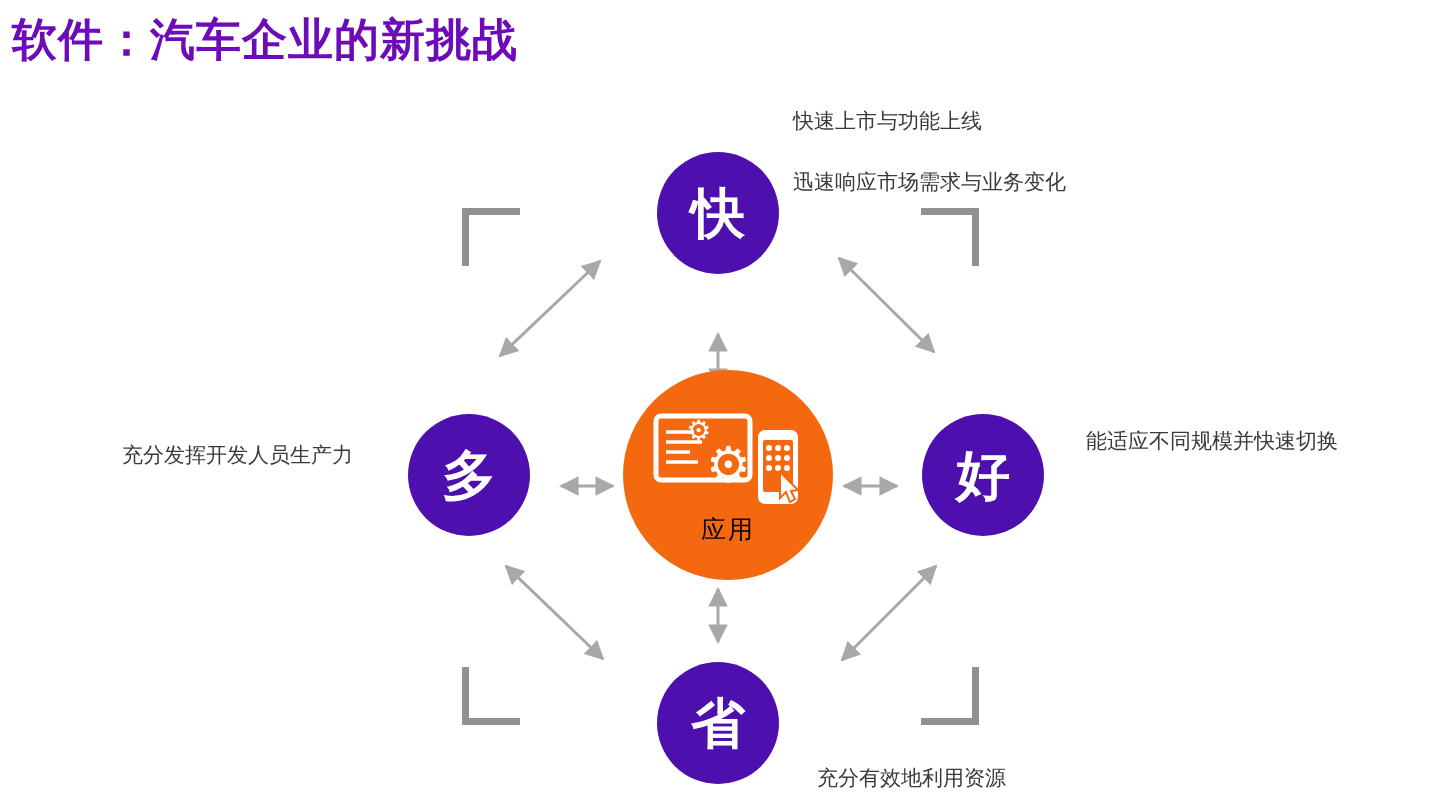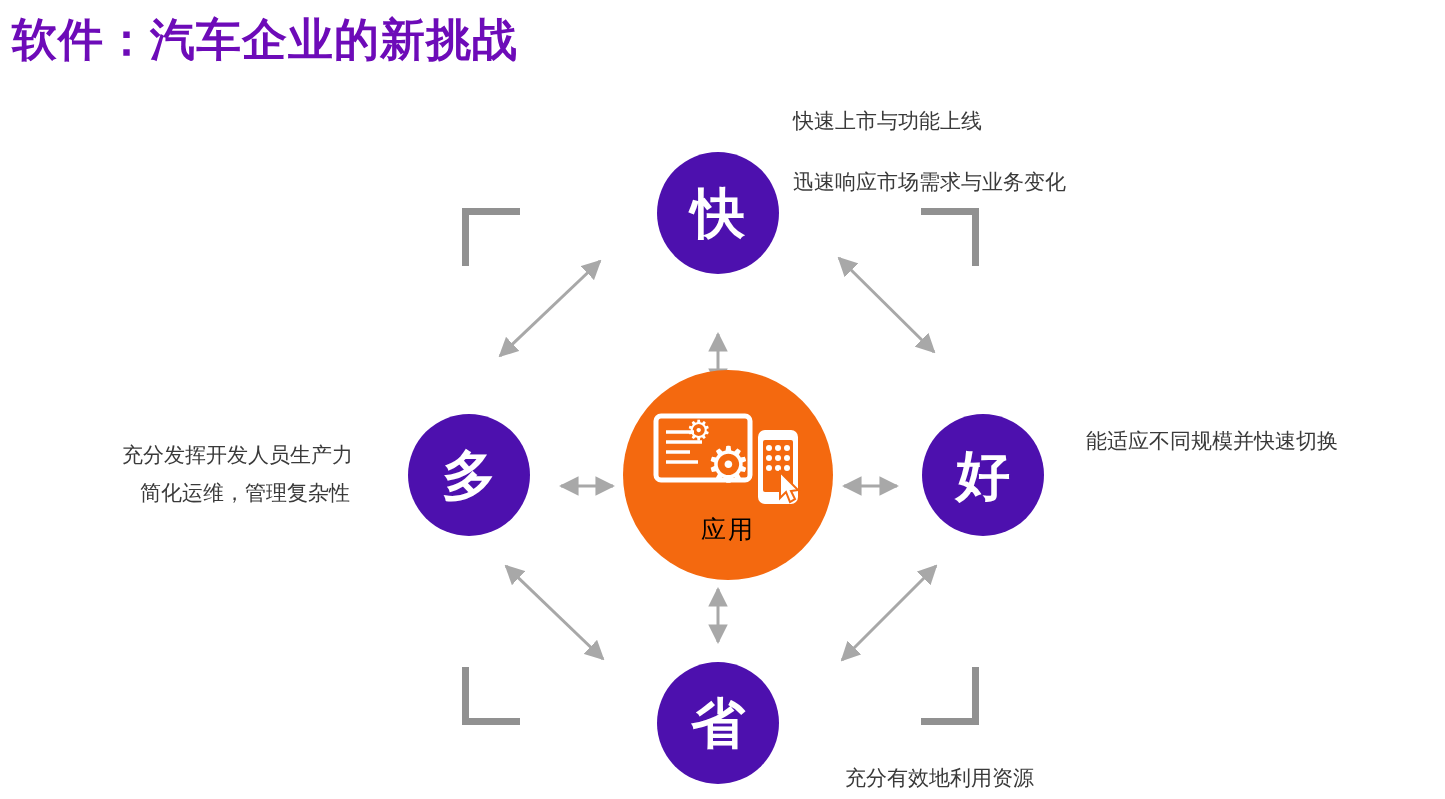--- a/index.html
+++ b/index.html
@@ -78,21 +78,21 @@
     font-size: 21px;
     color: var(--annotation-text, #3a3a3a);
     white-space: nowrap;
   }
   .ann-top-1    { left: 793px;  top: 107px; }
   .ann-top-2    { left: 793px;  top: 144px; margin-top: 24px; }
   .ann-right-1  { left: 1086px; top: 427px; }
   .ann-right-2  { left: 1086px; top: 481px; }
   .ann-left-1   { left: 122px;  top: 441px; }
   .ann-left-2   { left: 140px;  top: 479px; }
-  .ann-bottom-1 { left: 817px;  top: 764px; margin-left: 28px; }
+  .ann-bottom-1 { left: 817px;  top: 764px; }
 
   .arrows {
     position: absolute;
     left: 0;
     top: 0;
     width: 1445px;
     height: 799px;
     pointer-events: none;
   }
   .arrows line {
@@ -165,16 +165,15 @@
       </g>
       <polygon points="128,68 128,94 134,88 138,98 143,95 139,87 146,86" fill="#ffffff" stroke="#f4690f" stroke-width="2"></polygon>
     </svg>
     <div class="center-label">应用</div>
   </div>
 
   <div class="ann ann-top-1">快速上市与功能上线</div>
   <div class="ann ann-top-2">迅速响应市场需求与业务变化</div>
   <div class="ann ann-right-1">能适应不同规模并快速切换</div>
   <div class="ann ann-left-1">充分发挥开发人员生产力</div>
-  <div class="ann ann-left-2">简化运维，管理复杂性</div>
   <div class="ann ann-bottom-1">充分有效地利用资源</div>
 
 </div>
 
 </body></html>

